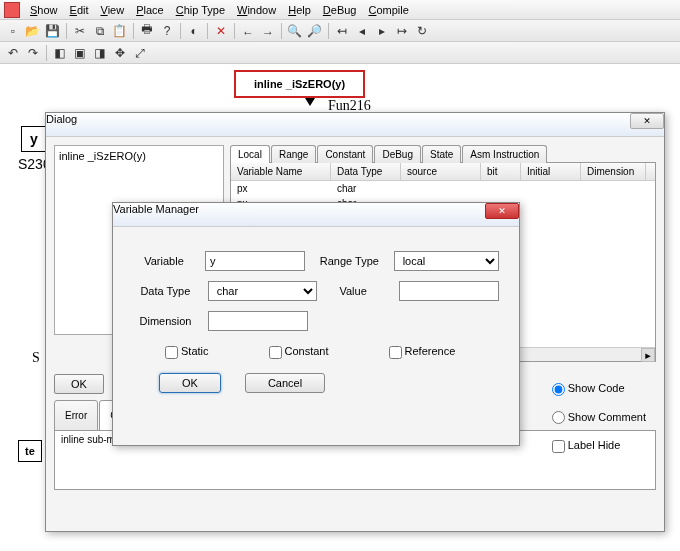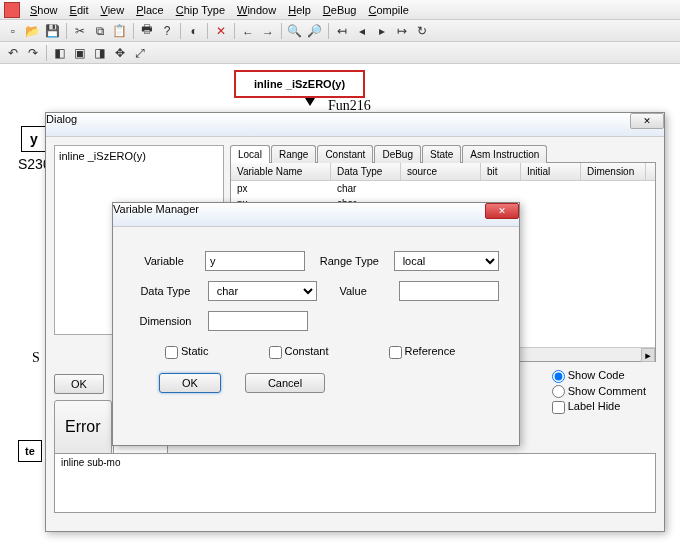--- a/index.html
+++ b/index.html
@@ -47,27 +47,27 @@
 .gridhead div { padding: 3px 6px; border-right: 1px solid #ccc; font-size: 10px; }
 .gridrow { display: flex; }
 .gridrow div { padding: 2px 6px; font-size: 10px; }
 .col1 { width: 100px; } .col2 { width: 70px; } .col3 { width: 80px; } .col4 { width: 40px; } .col5 { width: 60px; } .col6 { width: 65px; }
 .hscroll { position: absolute; bottom: 0; left: 0; right: 0; height: 14px; background: #eee; border-top: 1px solid #ccc; }
 .hscroll .thumb { position: absolute; left: 14px; width: 60px; height: 12px; top: 1px; background: #ccc; border: 1px solid #aaa; border-radius: 2px; }
 .hscroll .arr { position: absolute; width: 14px; height: 14px; background: #ddd; border: 1px solid #bbb; text-align: center; line-height: 12px; top: 0; }
 .hscroll .arr.l { left: 0; } .hscroll .arr.r { right: 0; }
 
 .radios { position: absolute; right: 18px; top: 230px; }
-.radios label { display: block; margin: 2px 0; font-size: 11px; }
+.radios label { display: block; margin: 15px 0; font-size: 11px; }
 .radios input { vertical-align: middle; margin-right: 3px; }
 
 .okbtn { padding: 3px 16px; border: 1px solid #888; background: linear-gradient(#fafafa,#e2e2e2); border-radius: 2px; margin-top: 6px; }
 
 .bottabs { display: flex; gap: 1px; margin-top: 6px; }
-.bottab { padding: 17px 10px; border: 1px solid #999; background: linear-gradient(#f8f8f8,#e8e8e8); border-radius: 3px 3px 0 0; font-size: 16px; }
+.bottab { padding: 9px 10px; border: 1px solid #999; background: linear-gradient(#f8f8f8,#e8e8e8); border-radius: 3px 3px 0 0; font-size: 10px; }
 .bottab.active { background: #fff; }
 .console { border: 1px solid #999; background: #fff; height: 60px; padding: 3px 6px; font-size: 10px; margin-top: -1px; }
 
 
 #dlg2 .formrow { display: flex; align-items: center; margin: 10px 0; gap: 10px; }
 #dlg2 .lbl { width: 65px; text-align: center; }
 #dlg2 input[type=text], #dlg2 select { border: 1px solid #888; padding: 2px 4px; height: 20px; background: #fff; font-size: 11px; }
 #dlg2 .txt { width: 100px; }
 #dlg2 select { width: 110px; }
 #dlg2 .checks { display: flex; gap: 60px; margin: 14px 0 14px 32px; }

